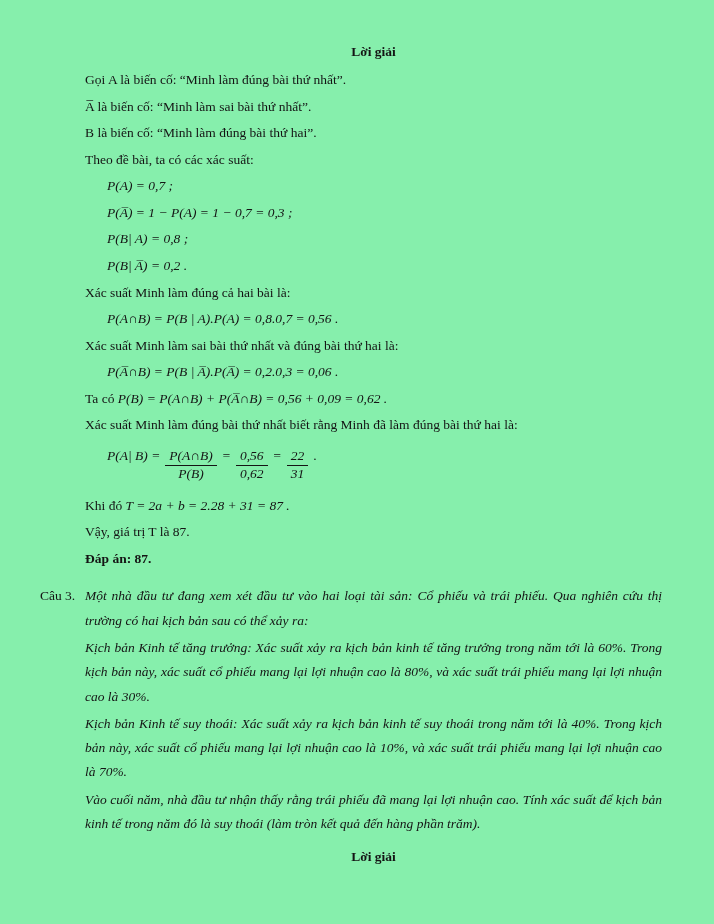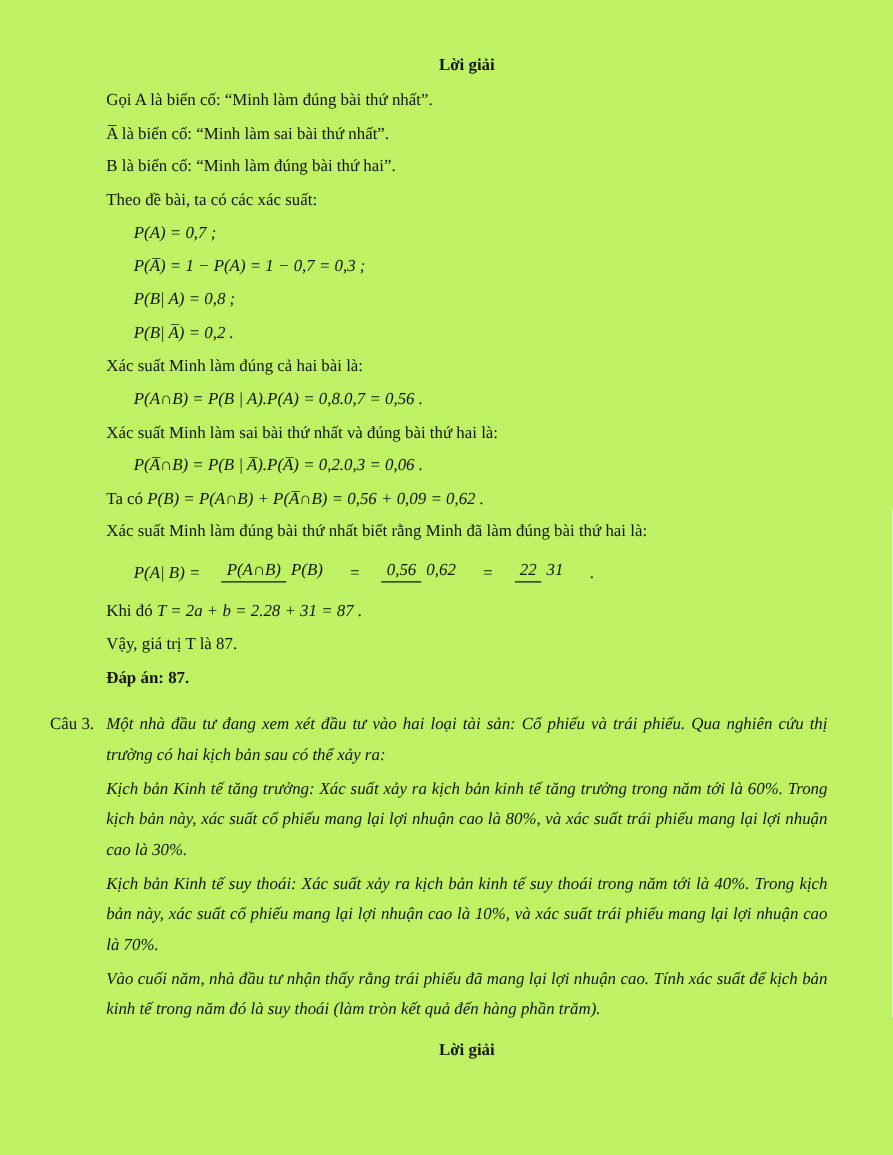--- a/index.html
+++ b/index.html
@@ -1,19 +1,19 @@
 <!DOCTYPE html>
 <html><head>
 <meta charset="utf-8">
 <style>
   html, body { margin: 0; padding: 0; background: #ffffff; }
   .page {
     width: 714px;
     height: 924px;
-    background: #bef264;
+    background: #86efac;
     color: #141414;
     font-family: "Liberation Serif", "DejaVu Serif", serif;
     font-size: 13.5px;
     box-sizing: border-box;
     padding: 44px 52px 16px 85px;
     overflow: hidden;
     position: relative;
   }
   .center-title {
     text-align: center;
@@ -28,26 +28,26 @@
     margin: 12px 0;
   }
   .math { font-style: italic; }
   .rm { font-style: normal; }
   .bold { font-weight: bold; }
   .frac-line {
     margin: 13px 0;
     padding-left: 22px;
     font-style: italic;
     display: flex;
-    align-items: flex-end;
-    gap: 17px;
+    align-items: flex-start;
+    gap: 5px;
   }
   .frac {
     display: inline-flex;
-    flex-direction: row;
+    flex-direction: column;
     text-align: center;
     line-height: 1.25;
   }
   .frac .num { border-bottom: 1px solid #141414; padding: 0 4px; }
   .frac .den { padding: 0 4px; }
   .question { display: flex; margin-top: 16px; }
   .q-label {
     width: 45px;
     margin-left: -45px;
     flex-shrink: 0;

